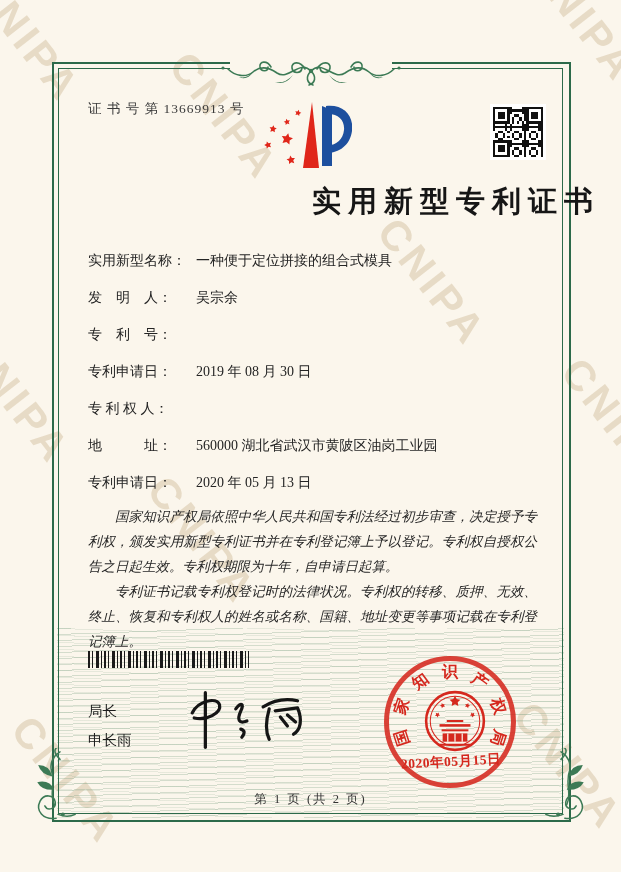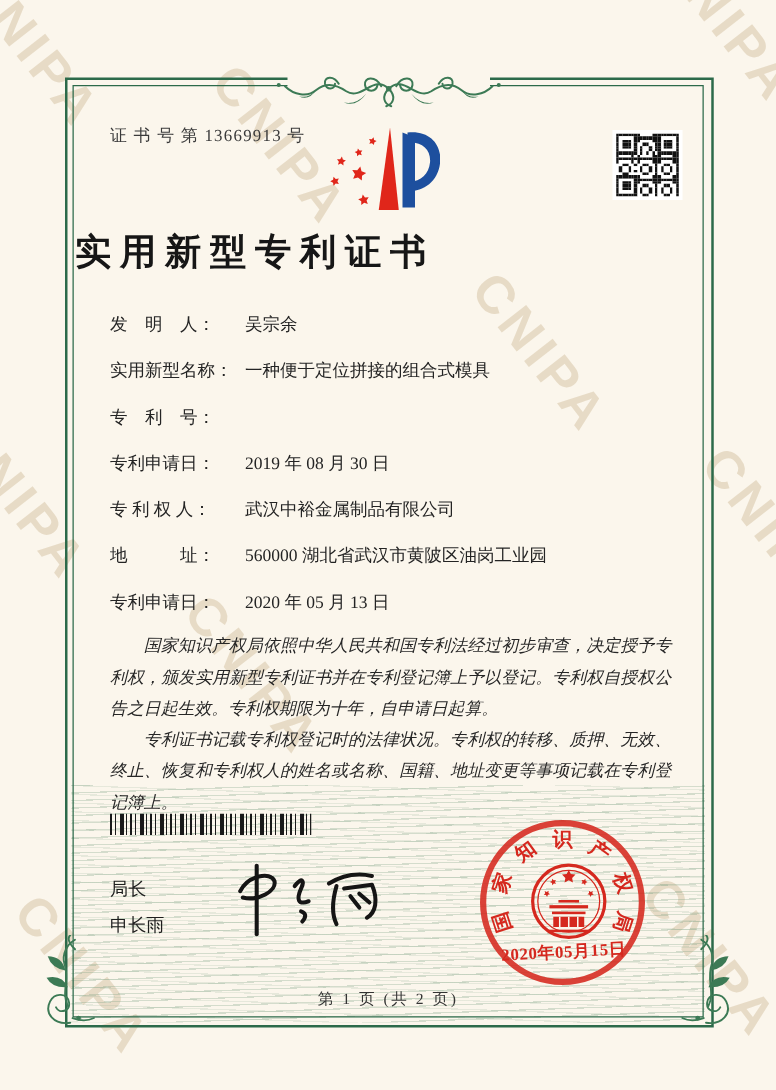--- a/index.html
+++ b/index.html
@@ -34,21 +34,21 @@
   .corner{position:absolute;width:58px;height:74px;}
   .corner.bl{left:31px;top:748px;}
   .corner.br{left:532px;top:748px;transform:scale(-1,1);}
   
   .cert-no{position:absolute;left:88px;top:100px;font-size:13.5px;letter-spacing:1px;color:#3a3a3a;}
   .logo{position:absolute;left:260px;top:98px;width:92px;height:82px;}
   .qr{position:absolute;left:490px;top:104px;width:56px;height:56px;background:#fff;
       padding:3px;box-sizing:border-box;display:grid;
       grid-template-columns:repeat(21,1fr);grid-template-rows:repeat(21,1fr);}
   .qr i{display:block;}
-  .doc-title{position:absolute;left:60px;width:540px;top:182px;text-align:left;
+  .doc-title{position:absolute;left:60px;width:540px;top:182px;text-align:right;
       font-size:29px;font-weight:bold;letter-spacing:7px;color:#161616;}
   
   .fields{position:absolute;left:88px;top:252px;width:452px;font-size:14px;color:#242424;}
   .frow{display:flex;height:37px;align-items:flex-start;line-height:18px;}
   .frow .lab{width:108px;flex:none;}
   .frow .grp2{margin-left:34px;display:flex;}
   .frow .lab2{flex:none;}
   
   .paras{position:absolute;left:88px;top:504px;width:449px;font-size:13.5px;line-height:25px;
          text-align:justify;color:#262626;font-style:italic;}
@@ -607,37 +607,36 @@
       <i style="background:#111"></i>
       <i style="background:#fff"></i>
       <i style="background:#fff"></i>
       <i style="background:#111"></i>
     </div>
 
   <div class="doc-title">实用新型专利证书</div>
 
   <div class="fields">
     <div class="frow">
+      <span class="lab">实用新型名称：</span>
+      <span class="val">一种便于定位拼接的组合式模具</span>
+    </div>
+    <div class="frow">
       <span class="lab">发　明　人：</span>
       <span class="val">吴宗余</span>
-    </div>
-    <div class="frow">
-      <span class="lab">实用新型名称：</span>
-      <span class="val">一种便于定位拼接的组合式模具</span>
     </div>
     <div class="frow">
       <span class="lab">专　利　号：</span>
     </div>
     <div class="frow">
       <span class="lab">专利申请日：</span>
       <span class="val">2019 年 08 月 30 日</span>
     </div>
     <div class="frow">
       <span class="lab">专 利 权 人：</span>
-      <span class="val">武汉中裕金属制品有限公司</span>
     </div>
     <div class="frow">
       <span class="lab">地　　　址：</span>
       <span class="val">560000 湖北省武汉市黄陂区油岗工业园</span>
     </div>
     <div class="frow">
       <span class="lab">专利申请日：</span>
       <span class="val">2020 年 05 月 13 日</span>
     </div>
   </div>

